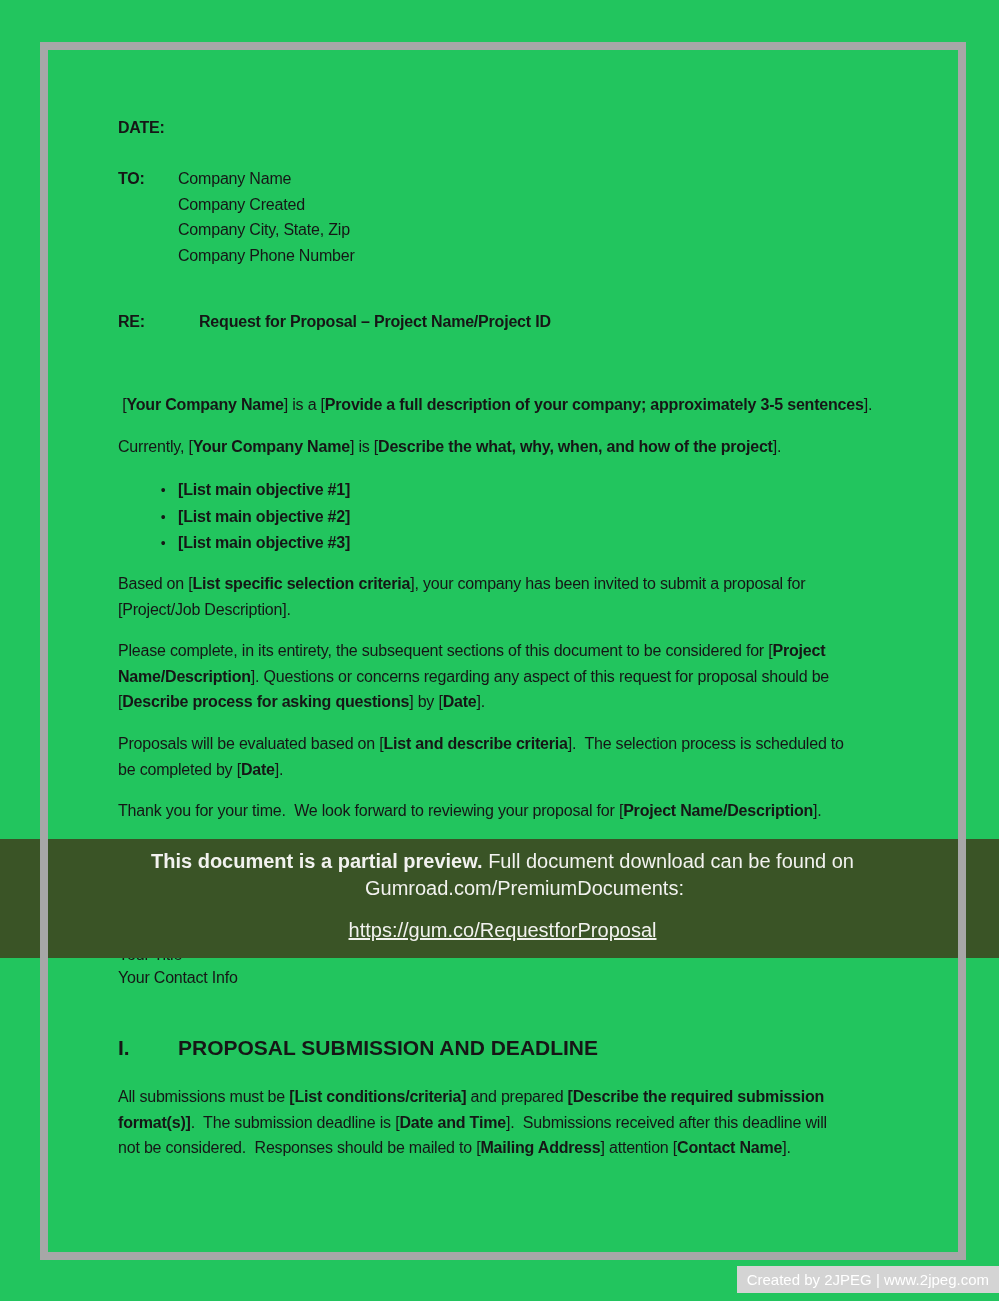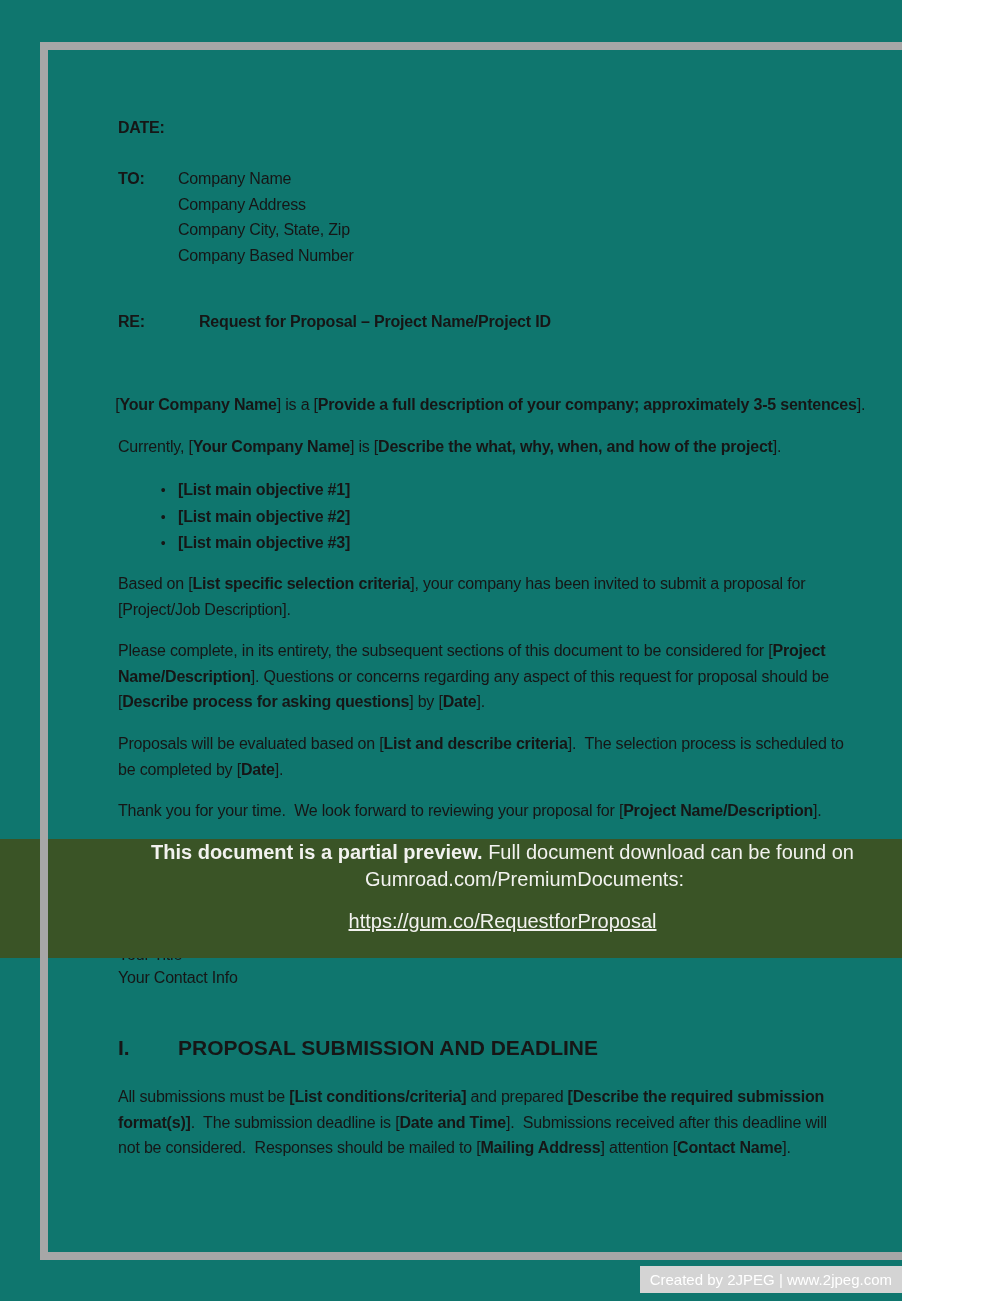--- a/index.html
+++ b/index.html
@@ -1,41 +1,40 @@
 <!DOCTYPE html>
 <html style="--banner_bg: #3A5426; --banner_text: #F2F2EF; --page_border: #A7A7A7; --body_text: #161616; --watermark_bg: #D4D4D4; --watermark_text: #FFFFFF;"><head>
 <meta charset="utf-8">
 <style>
   html,body{margin:0;padding:0;background:#ffffff;}
   #stage{
-    position:relative;width:862px;height:1301px;background:#0f766e;overflow:hidden;
+    position:relative;width:999px;height:1301px;background:#22c55e;overflow:hidden;
     font-family:"Liberation Sans","DejaVu Sans",sans-serif;
     color:var(--body_text,#161616);
-    padding-left:40px;
   }
   
   .content{position:absolute;inset:0;z-index:1;font-size:16px;letter-spacing:-0.2px;}
   .blk{position:absolute;}
   .lbl{font-weight:700;line-height:25.5px;white-space:pre;}
   .val-bold{font-weight:700;line-height:25.5px;white-space:pre;margin-left:21px;}
   .rline,.tline{white-space:pre;line-height:25.5px;}
   .b{font-weight:700;}
   .bullet-item{line-height:26.5px;white-space:pre;text-align:center;}
   .bullet-item .dot{display:inline-block;width:30px;font-size:14px;}
   .bullet-item .bt{font-weight:700;}
   .sig .tline{line-height:22.5px;}
   .heading-num{font-size:21px;font-weight:700;letter-spacing:0;}
   .heading-title{font-size:21px;font-weight:700;letter-spacing:0;}
   
   .banner{
     position:absolute;left:0;top:839px;width:1005px;height:119px;z-index:2;
     background:var(--banner_bg,#3A5426);color:var(--banner_text,#F2F2EF);
     text-align:center;font-size:20px;letter-spacing:0;
   }
-  .banner .l1{margin-top:0;line-height:27px;white-space:pre;}
+  .banner .l1{margin-top:9px;line-height:27px;white-space:pre;}
   .banner .l2{line-height:27px;white-space:pre;margin-left:44px;}
   .banner .lkrow{margin-top:15px;line-height:27px;}
   .banner a{color:inherit;text-decoration:underline;cursor:pointer;}
   
   .page-frame{
     position:absolute;left:40px;top:42px;width:926px;height:1218px;
     border:8px solid var(--page_border,#A7A7A7);box-sizing:border-box;
     z-index:3;pointer-events:none;background:transparent;
   }
   
@@ -50,29 +49,29 @@
 
 <div id="stage">
 
   <div class="content">
 
     <div class="blk lbl" style="left:118px;top:115px">DATE:</div>
 
     <div class="blk lbl" style="left:118px;top:166px">TO:</div>
     <div class="blk" style="left:178px;top:166px">
         <div class="tline">Company Name</div>
-        <div class="tline">Company Address</div>
+        <div class="tline">Company Created</div>
         <div class="tline">Company City, State, Zip</div>
-        <div class="tline">Company Based Number</div>
+        <div class="tline">Company Phone Number</div>
       </div>
 
     <div class="blk lbl" style="left:118px;top:309px">RE:</div>
     <div class="blk val-bold" style="left:178px;top:309px">Request for Proposal – Project Name/Project ID</div>
 
-    <div class="blk" style="left:111px;top:392px">
+    <div class="blk" style="left:118px;top:392px">
         <div class="rline"><span> [</span><span class="b">Your Company Name</span><span>] is a [</span><span class="b">Provide a full description of your company; approximately 3-5 sentences</span><span>].</span></div>
       </div>
 
     <div class="blk" style="left:118px;top:434px">
         <div class="rline"><span>Currently, [</span><span class="b">Your Company Name</span><span>] is [</span><span class="b">Describe the what, why, when, and how of the project</span><span>].</span></div>
       </div>
 
     <div class="blk" style="left:148px;top:477px">
         <div class="bullet-item"><span class="dot">•</span><span class="bt">[List main objective #1]</span></div>
         <div class="bullet-item"><span class="dot">•</span><span class="bt">[List main objective #2]</span></div>

